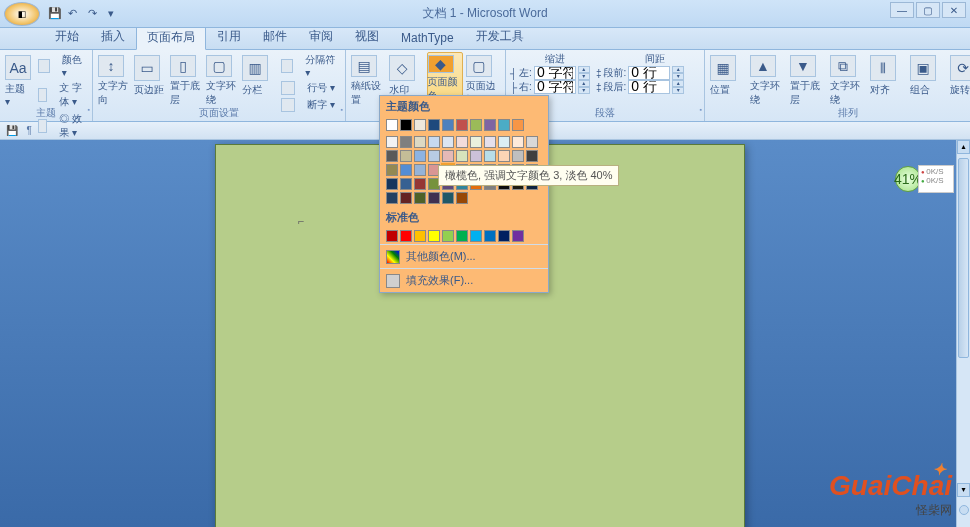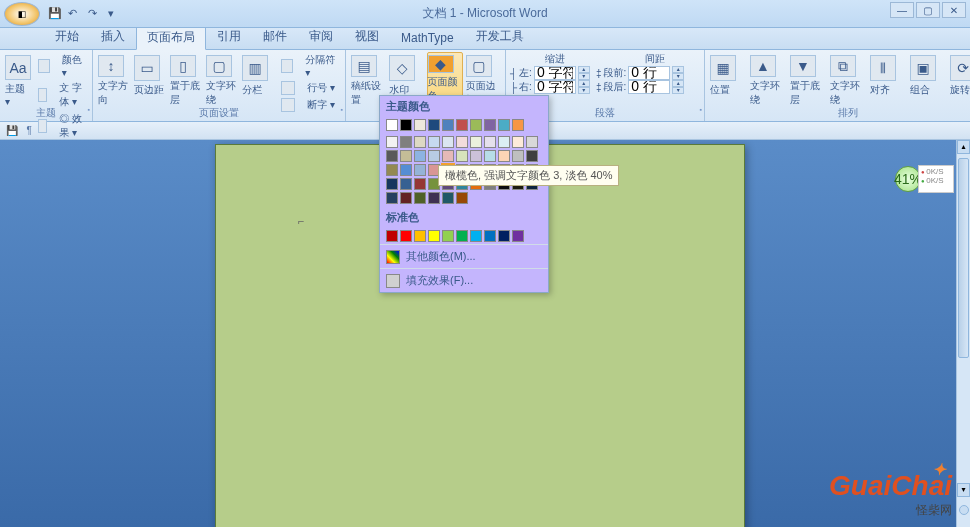--- a/index.html
+++ b/index.html
@@ -38,21 +38,21 @@
 
 
 .subbar { height: 18px; background: linear-gradient(#e6f0fa, #d2e2f2); border-bottom: 1px solid #a8c4e0; display: flex; align-items: center; padding-left: 6px; gap: 8px; font-size: 10px; color: #5a7aaa; }
 
 
 .doc-area { position: absolute; top: 140px; left: 0; right: 14px; bottom: 0; background: linear-gradient(#5a8cc8, #3a6aa8); overflow: hidden; }
 .page { position: absolute; left: 215px; top: 4px; width: 530px; height: 400px; background: #b6cd8a; border: 1px solid #5a7a3a; box-shadow: 2px 2px 8px rgba(0,0,0,0.3); }
 .page-cursor { position: absolute; left: 82px; top: 70px; font-size: 11px; color: #666; }
 
 
-.color-dd { position: absolute; left: 379px; top: 95px; width: 170px; background: #c4b5fd; border: 1px solid #8aa8c8; box-shadow: 2px 2px 6px rgba(0,0,0,0.25); z-index: 10; font-size: 11px; }
+.color-dd { position: absolute; left: 379px; top: 95px; width: 170px; background: #fdba74; border: 1px solid #8aa8c8; box-shadow: 2px 2px 6px rgba(0,0,0,0.25); z-index: 10; font-size: 11px; }
 .color-dd .sect { padding: 3px 6px; color: #3a5a8a; font-weight: bold; }
 .color-grid { display: flex; flex-wrap: wrap; gap: 2px; padding: 3px 6px; }
 .sw { width: 12px; height: 12px; border: 1px solid #888; cursor: pointer; }
 .sw.hov { outline: 2px solid #f0a030; outline-offset: -1px; }
 .color-row { display: flex; gap: 2px; padding: 2px 6px; }
 .dd-item { padding: 4px 6px; display: flex; align-items: center; gap: 6px; cursor: pointer; color: #3a5a8a; border-top: 1px solid #d0dce8; }
 .dd-sw { width: 14px; height: 14px; border: 1px solid #888; }
 
 .tooltip { position: absolute; left: 438px; top: 165px; background: #fffef0; border: 1px solid #b8b080; padding: 2px 6px; font-size: 11px; color: #555; z-index: 11; white-space: nowrap; }
 

